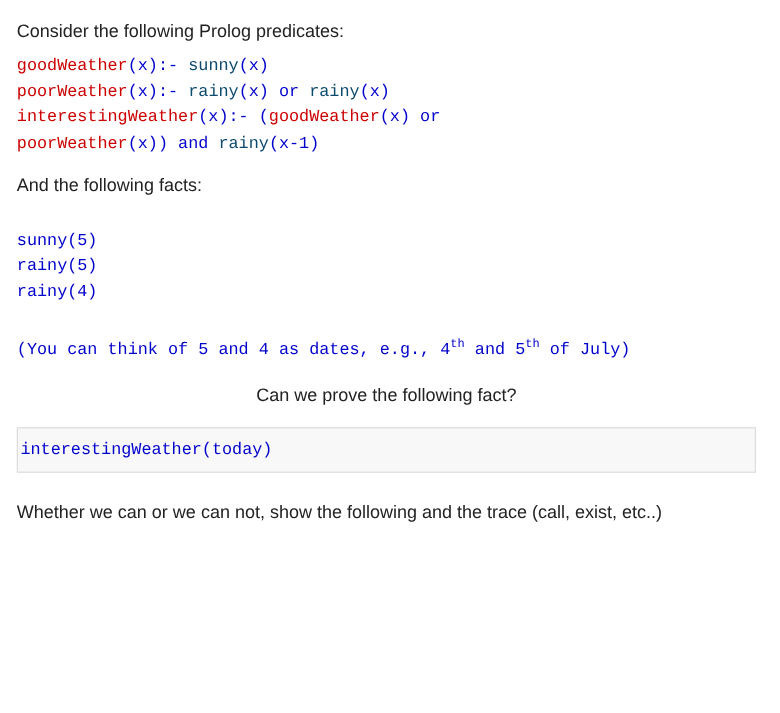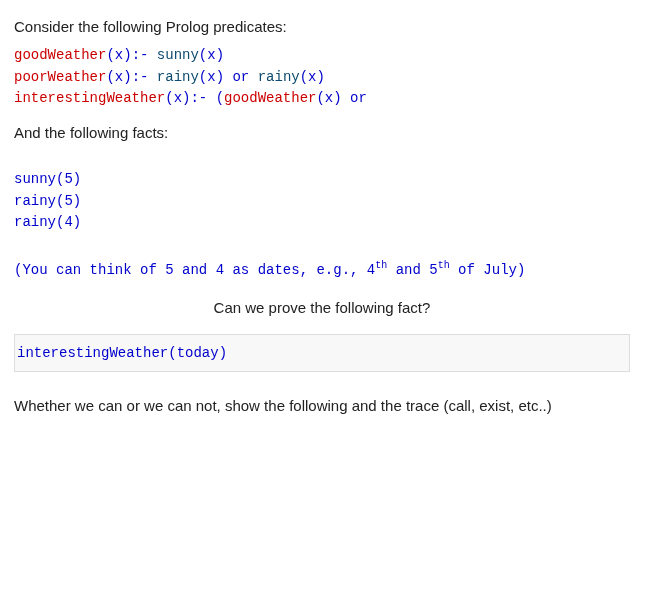--- a/index.html
+++ b/index.html
@@ -106,20 +106,21 @@
 <p class="intro-text">Consider the following Prolog predicates:</p>
 
 <div class="code-block">
 
   <span class="code-line"><span class="kw-red">goodWeather</span><span class="kw-blue">(x):- </span><span class="kw-green">sunny</span><span class="kw-blue">(x)</span></span>
 
   <span class="code-line"><span class="kw-red">poorWeather</span><span class="kw-blue">(x):- </span><span class="kw-green">rainy</span><span class="kw-blue">(x) or </span><span class="kw-green">rainy</span><span class="kw-blue">(x)</span></span>
 
   <span class="code-line"><span class="kw-red">interestingWeather</span><span class="kw-blue">(x):- (</span><span class="kw-red">goodWeather</span><span class="kw-blue">(x) or</span></span>
 
+  <span class="code-line"><span class="kw-red">poorWeather</span><span class="kw-blue">(x)) and </span><span class="kw-green">rainy</span><span class="kw-blue">(x-1)</span></span>
 </div>
 
 <p class="section-heading">And the following facts:</p>
 
 <div class="facts-block">
   <span class="code-line kw-blue">sunny(5)</span>
   <span class="code-line kw-blue">rainy(5)</span>
   <span class="code-line kw-blue">rainy(4)</span>
 </div>
 

